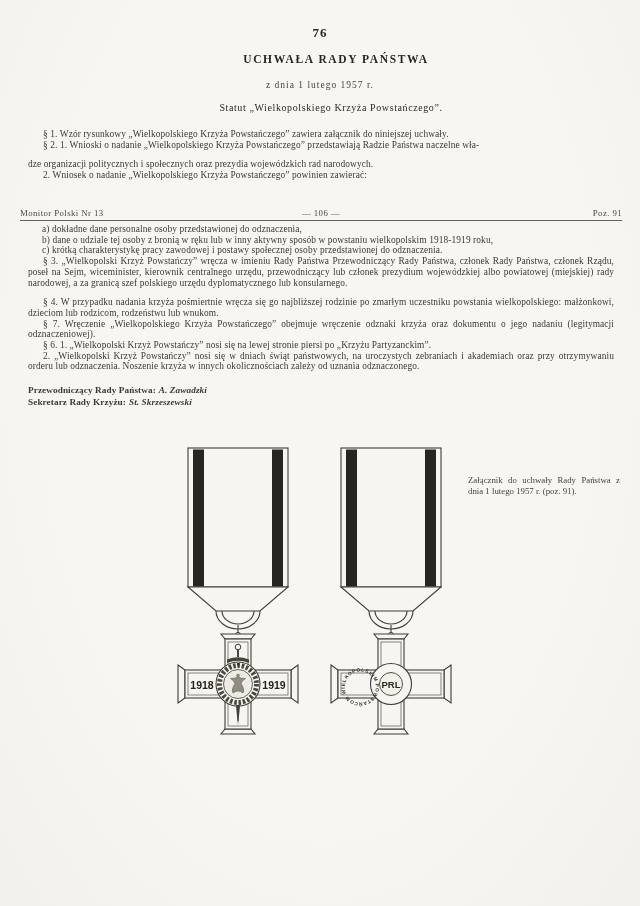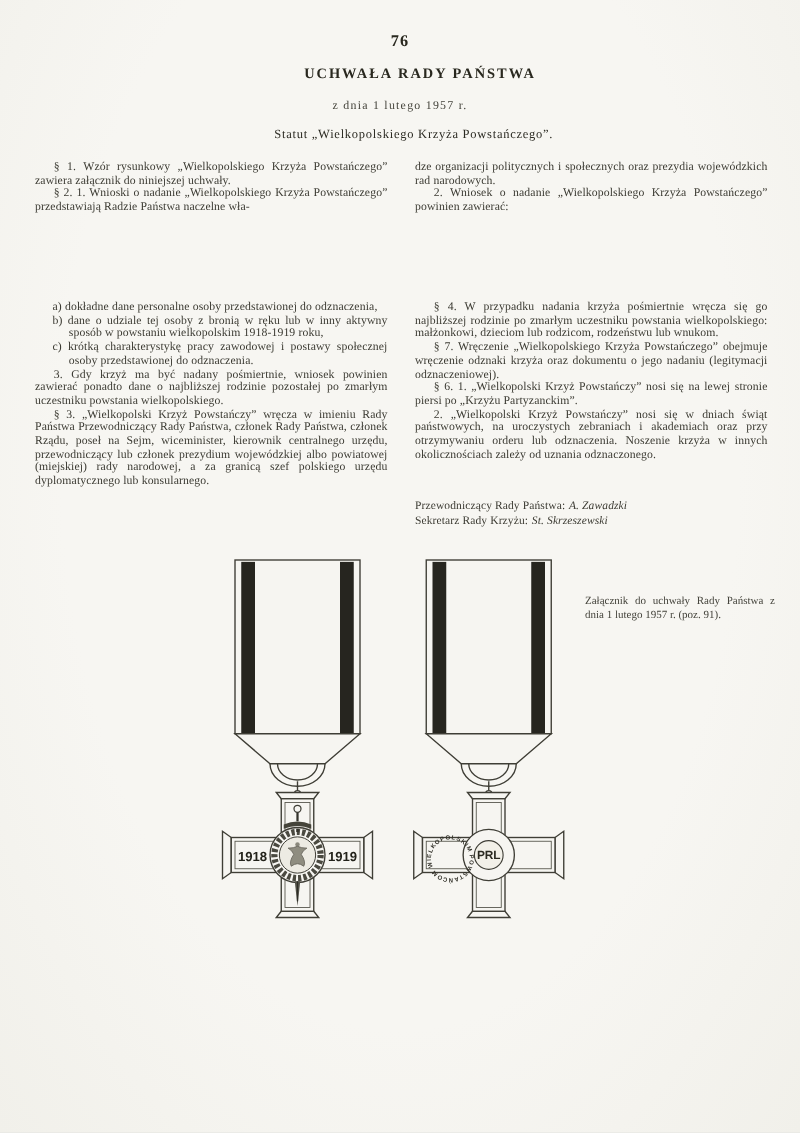--- a/index.html
+++ b/index.html
@@ -12,38 +12,38 @@
   
   .pgnum{position:absolute;top:25px;left:0;width:100%;text-align:center;
          font-size:13px;font-weight:bold;color:#29281f;letter-spacing:1px;}
   .title{position:absolute;top:53px;left:0;width:100%;text-align:center;
          font-size:11.5px;font-weight:bold;color:#29281f;letter-spacing:1.6px;margin-left:16px;}
   .dateline{position:absolute;top:80px;left:0;width:100%;text-align:center;
          font-size:9.5px;color:#45443c;letter-spacing:1px;}
   .subtitle{position:absolute;top:102px;left:11px;width:100%;text-align:center;
          font-size:10px;font-weight:normal;color:#2b2a22;letter-spacing:0.6px;}
   
-  .cols{position:absolute;left:28px;right:26px;display:flex;gap:22px;}
+  .cols{position:absolute;left:28px;right:26px;display:flex;gap:9px;flex-direction:column;}
   .cols-intro{top:129px;}
-  .cols-body{top:241px;}
+  .cols-body{top:224px;}
   .col{flex:1;text-align:justify;font-size:9.4px;line-height:10.7px;
        letter-spacing:0.1px;color:#3b3a32;}
   .col p{margin:0;}
   .ind{text-indent:15px;}
   .item{padding-left:27px;text-indent:-13px;}
   .mt{margin-top:3px;}
   
   .rule{position:absolute;top:205px;left:20px;width:602px;height:15px;
         border-bottom:1.5px solid #63625a;
         display:flex;justify-content:space-between;align-items:flex-end;
         font-size:8.8px;color:#4a4942;letter-spacing:0.4px;}
   .rule .c{position:absolute;left:0;width:100%;text-align:center;bottom:2px;}
   .rule .l,.rule .r{position:relative;z-index:1;bottom:2px;}
   
-  .sigs{margin-top:30px;font-size:9.2px;line-height:11.5px;}
+  .sigs{margin-top:13px;font-size:9.2px;line-height:11.5px;font-weight:bold;}
   .sig .it{font-style:italic;margin-left:3px;}
   .attach{position:absolute;top:456px;left:468px;width:152px;
           font-size:8.8px;line-height:10.6px;text-align:justify;color:#45443c;margin-top:19px;}
   
   .medal{position:absolute;width:140px;height:300px;}
   .medal-a{left:168px;top:447px;}
   .medal-b{left:321px;top:447px;}
   .wfill{fill:#f6f5f1;stroke:#3f3e36;stroke-width:1.1;}
   .dark{fill:#26251f;}
   .line{fill:none;stroke:#3f3e36;stroke-width:1.1;}
@@ -68,27 +68,31 @@
     <div class="col">
       <p class="ind">§ 1. Wzór rysunkowy „Wielkopolskiego Krzyża Powstańczego” zawiera załącznik do niniejszej uchwały.</p>
       <p class="ind">§ 2. 1. Wnioski o nadanie „Wielkopolskiego Krzyża Powstańczego” przedstawiają Radzie Państwa naczelne wła-</p>
     </div>
     <div class="col">
       <p>dze organizacji politycznych i społecznych oraz prezydia wojewódzkich rad narodowych.</p>
       <p class="ind">2. Wniosek o nadanie „Wielkopolskiego Krzyża Powstańczego” powinien zawierać:</p>
     </div>
   </div>
 
+  <div class="rule">
+    <span class="l">Monitor Polski Nr 13</span>
+    <span class="c">— 106 —</span>
+    <span class="r">Poz. 91</span>
+  </div>
 
   <div class="cols cols-body">
     <div class="col">
       <p class="item">a) dokładne dane personalne osoby przedstawionej do odznaczenia,</p>
       <p class="item">b) dane o udziale tej osoby z bronią w ręku lub w inny aktywny sposób w powstaniu wielkopolskim 1918-1919 roku,</p>
       <p class="item">c) krótką charakterystykę pracy zawodowej i postawy społecznej osoby przedstawionej do odznaczenia.</p>
-      <p class="ind mt">3. Gdy krzyż ma być nadany pośmiertnie, wniosek powinien zawierać ponadto dane o najbliższej rodzinie pozostałej po zmarłym uczestniku powstania wielkopolskiego.</p>
       <p class="ind mt">§ 3. „Wielkopolski Krzyż Powstańczy” wręcza w imieniu Rady Państwa Przewodniczący Rady Państwa, członek Rady Państwa, członek Rządu, poseł na Sejm, wiceminister, kierownik centralnego urzędu, przewodniczący lub członek prezydium wojewódzkiej albo powiatowej (miejskiej) rady narodowej, a za granicą szef polskiego urzędu dyplomatycznego lub konsularnego.</p>
     </div>
     <div class="col">
       <p class="ind">§ 4. W przypadku nadania krzyża pośmiertnie wręcza się go najbliższej rodzinie po zmarłym uczestniku powstania wielkopolskiego: małżonkowi, dzieciom lub rodzicom, rodzeństwu lub wnukom.</p>
       <p class="ind mt">§ 7. Wręczenie „Wielkopolskiego Krzyża Powstańczego” obejmuje wręczenie odznaki krzyża oraz dokumentu o jego nadaniu (legitymacji odznaczeniowej).</p>
       <p class="ind mt">§ 6. 1. „Wielkopolski Krzyż Powstańczy” nosi się na lewej stronie piersi po „Krzyżu Partyzanckim”.</p>
       <p class="ind mt">2. „Wielkopolski Krzyż Powstańczy” nosi się w dniach świąt państwowych, na uroczystych zebraniach i akademiach oraz przy otrzymywaniu orderu lub odznaczenia. Noszenie krzyża w innych okolicznościach zależy od uznania odznaczonego.</p>
       <div class="sigs">
         <div class="sig">
           <span>Przewodniczący Rady Państwa:</span><span class="it">A. Zawadzki</span>

